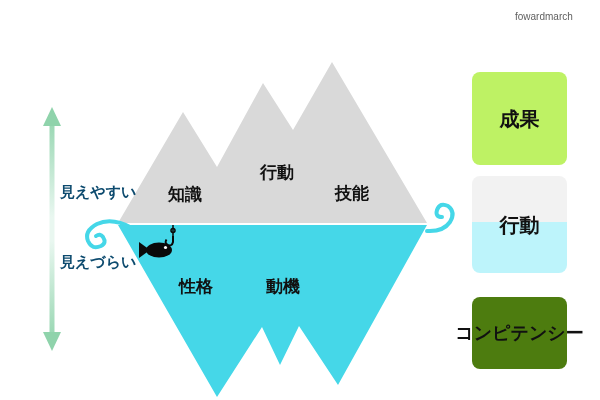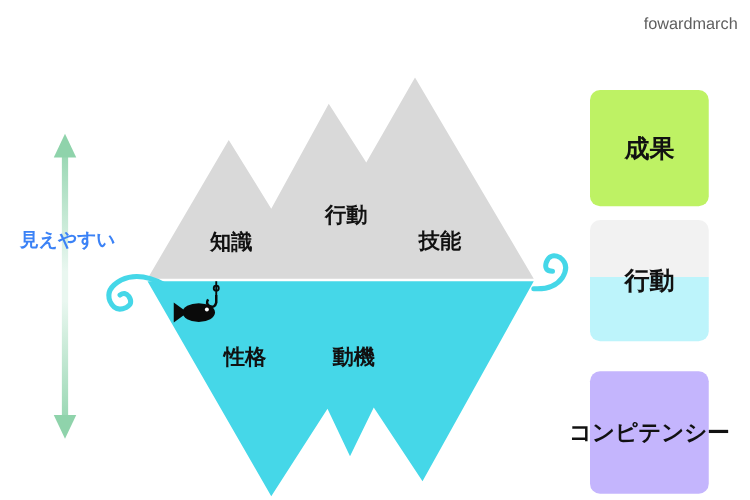--- a/index.html
+++ b/index.html
@@ -22,29 +22,30 @@
     font-size: 22px;
     font-weight: bold;
     letter-spacing: 1px;
     white-space: nowrap;
     color: #1f1f1f;
   }
   .watermark {
     position: absolute;
     top: 11px;
     left: 515px;
-    font-size: 13px;
+    font-size: 10px;
     color: #5f5f5f;
   }
   .axis-lbl {
     position: absolute;
     font-size: 15px;
     font-weight: bold;
     white-space: nowrap;
-    color: #3b82f6;
+    color: #0c4a6e;
+    margin-left: 44px;
   }
   .berg-lbl {
     position: absolute;
     transform: translate(-50%, -50%);
     font-size: 17px;
     font-weight: bold;
     white-space: nowrap;
     color: #111111;
   }
   .legend-box {
@@ -61,21 +62,21 @@
     font-size: 20px;
     font-weight: bold;
     white-space: nowrap;
     color: #111111;
   }
   .box-above { top: 72px; height: 93px; background: #bef264; }
   .box-split {
     top: 176px; height: 97px;
     background: linear-gradient(to bottom, #f2f2f2 0%, #f2f2f2 47%, #bdf4fb 47%, #bdf4fb 100%);
   }
-  .box-below { top: 297px; height: 98px; background: #c4b5fd; }
+  .box-below { top: 297px; height: 72px; background: #4d7c0f; }
   .box-below .box-label { font-size: 18px; }
 </style>
 </head>
 <body>
 
 <div class="canvas">
 
   <div class="watermark">fowardmarch</div>
 
   <svg class="diagram" width="600" height="400" viewBox="0 0 600 400">
@@ -109,20 +110,21 @@
     </g>
 
     <g stroke="#0a0a0a" fill="none">
       <line x1="173" y1="225" x2="173" y2="236" stroke-width="1.5"></line>
       <circle cx="173" cy="230.5" r="2" stroke-width="1.5"></circle>
       <path d="M 173 236 L 173 242 Q 172 246.5 167.8 245 Q 164.2 243.2 166.5 239.5" stroke-width="2"></path>
     </g>
   </svg>
 
   <div class="axis-lbl" style="left:16px; top:183px;">見えやすい</div>
+  <div class="axis-lbl" style="left:16px; top:253px;">見えづらい</div>
 
   <div class="berg-lbl" style="left:185px; top:194px;">知識</div>
   <div class="berg-lbl" style="left:277px; top:172px;">行動</div>
   <div class="berg-lbl" style="left:352px; top:193px;">技能</div>
 
   <div class="berg-lbl" style="left:196px; top:286px;">性格</div>
   <div class="berg-lbl" style="left:283px; top:286px;">動機</div>
 
   <div class="legend-box box-above">
     <span class="box-label">成果</span>

